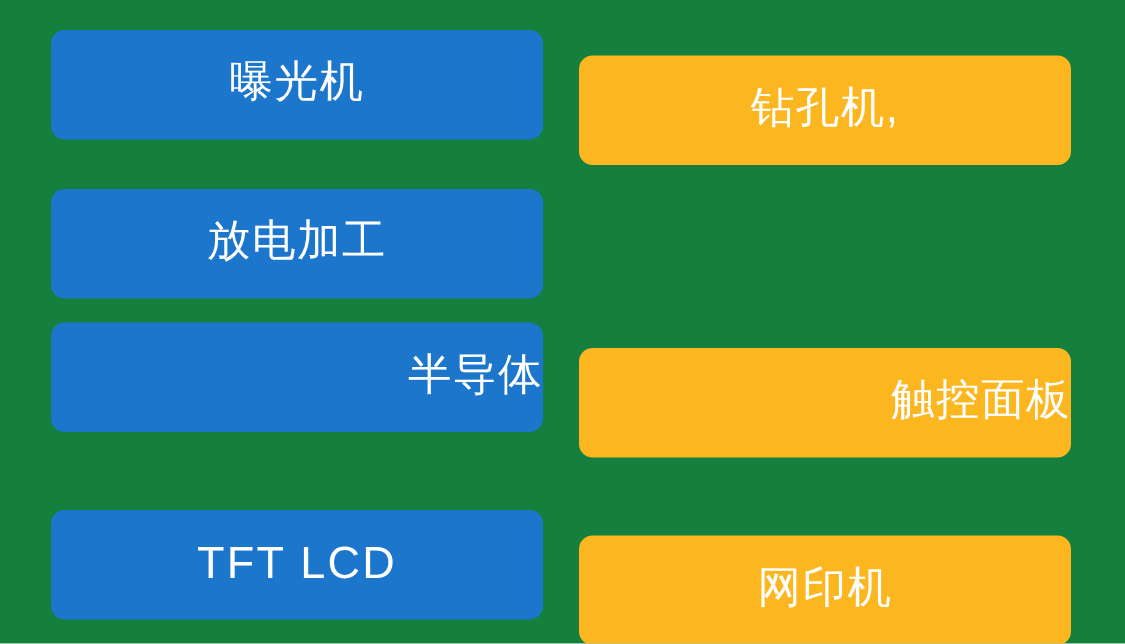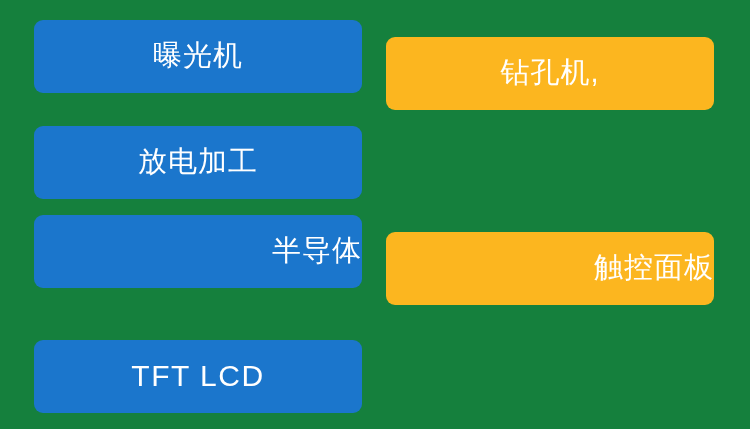--- a/index.html
+++ b/index.html
@@ -82,14 +82,17 @@
   </button>
 
   <button class="tag-button col-right yellow row-3">
     <span class="tag-label">触控面板</span>
   </button>
 
   <button class="tag-button col-left blue row-4">
     <span class="tag-label latin">TFT LCD</span>
   </button>
 
+  <button class="tag-button col-right yellow row-4">
+    <span class="tag-label">网印机</span>
+  </button>
 
 </div>
 
 </body></html>

